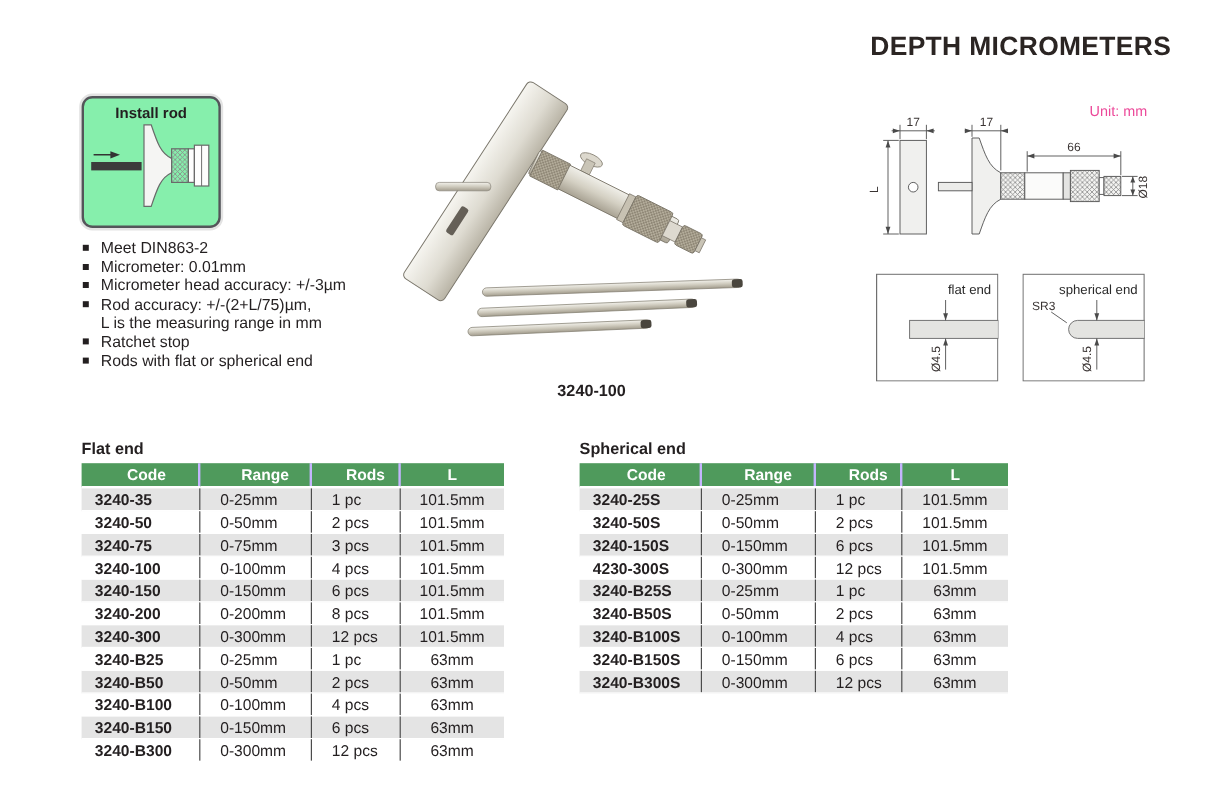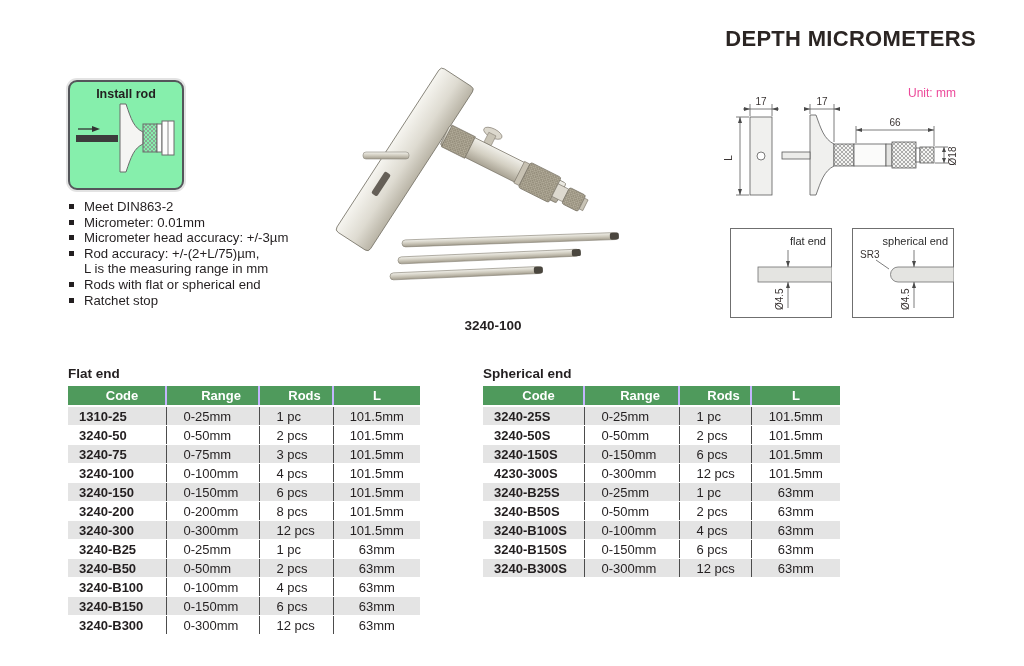--- a/index.html
+++ b/index.html
@@ -71,22 +71,22 @@
     </svg>
   </div>
 
   <ul class="abs features">
     <li><span class="sq"></span><span>Meet DIN863-2</span></li>
     <li><span class="sq"></span><span>Micrometer: 0.01mm</span></li>
     <li><span class="sq"></span><span>Micrometer head accuracy: +/-3µm</span></li>
     <li><span class="sq"></span><span>Rod accuracy: +/-(2+L/75)µm,</span>
       <div>L is the measuring range in mm</div>
     </li>
+    <li><span class="sq"></span><span>Ratchet stop</span></li>
     <li><span class="sq"></span><span>Rods with flat or spherical end</span></li>
-    <li><span class="sq"></span><span>Ratchet stop</span></li>
   </ul>
 
   <svg class="abs" style="left:335px;top:60px" width="340" height="255" viewBox="0 0 340 255">
     <defs>
       <linearGradient id="blade" x1="0" y1="0" x2="1" y2="0">
         <stop offset="0" stop-color="#f6f5f0"></stop>
           <stop offset="0.55" stop-color="#dedbd1"></stop>
           <stop offset="1" stop-color="#b9b4a6"></stop>
       </linearGradient>
       <linearGradient id="metal" x1="0" y1="0" x2="0" y2="1">
@@ -237,21 +237,21 @@
       <thead>
           <tr>
             <th>Code</th>
             <th>Range</th>
             <th>Rods</th>
             <th>L</th>
           </tr>
         </thead>
       <tbody>
           <tr>
-            <td>1310-25</td>
+            <td>3240-35</td>
             <td>0-25mm</td>
             <td>1 pc</td>
             <td>101.5mm</td>
           </tr>
           <tr>
             <td>3240-50</td>
             <td>0-50mm</td>
             <td>2 pcs</td>
             <td>101.5mm</td>
           </tr>

